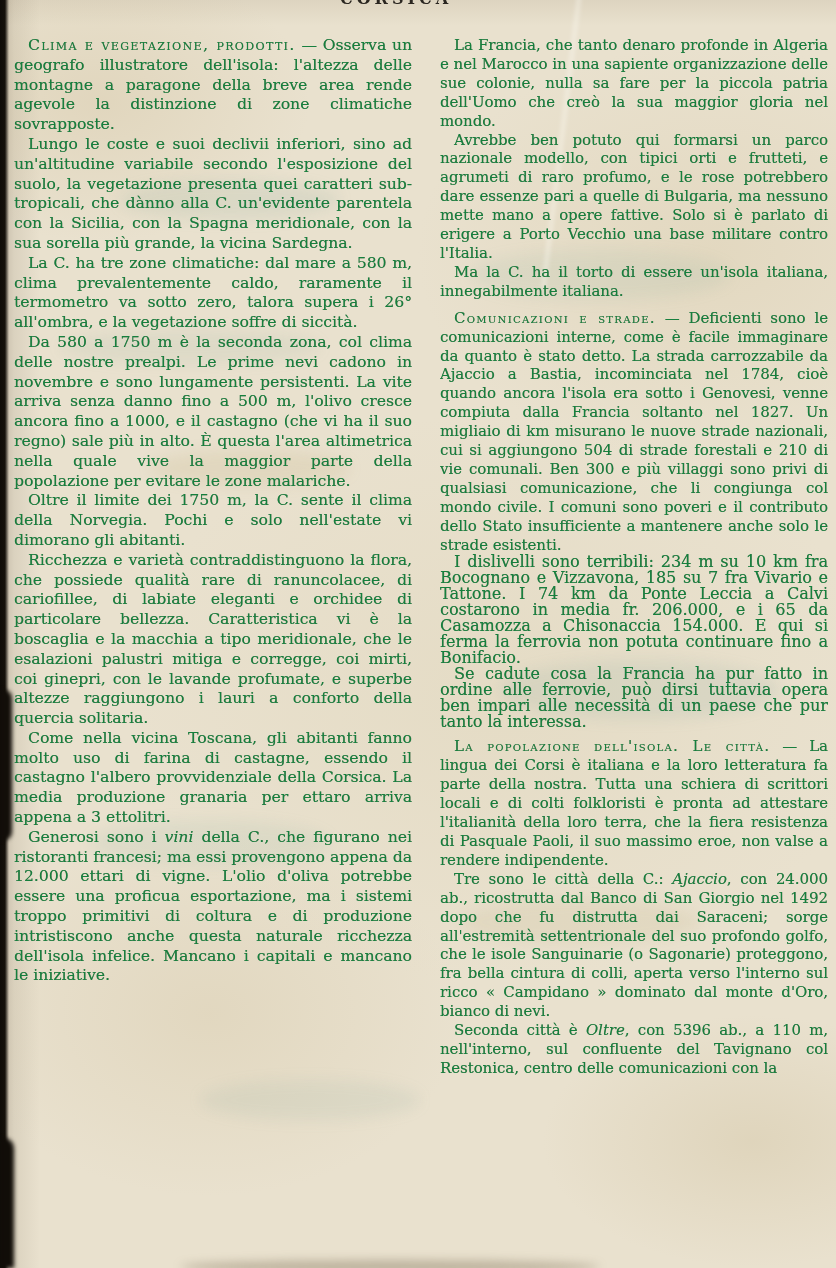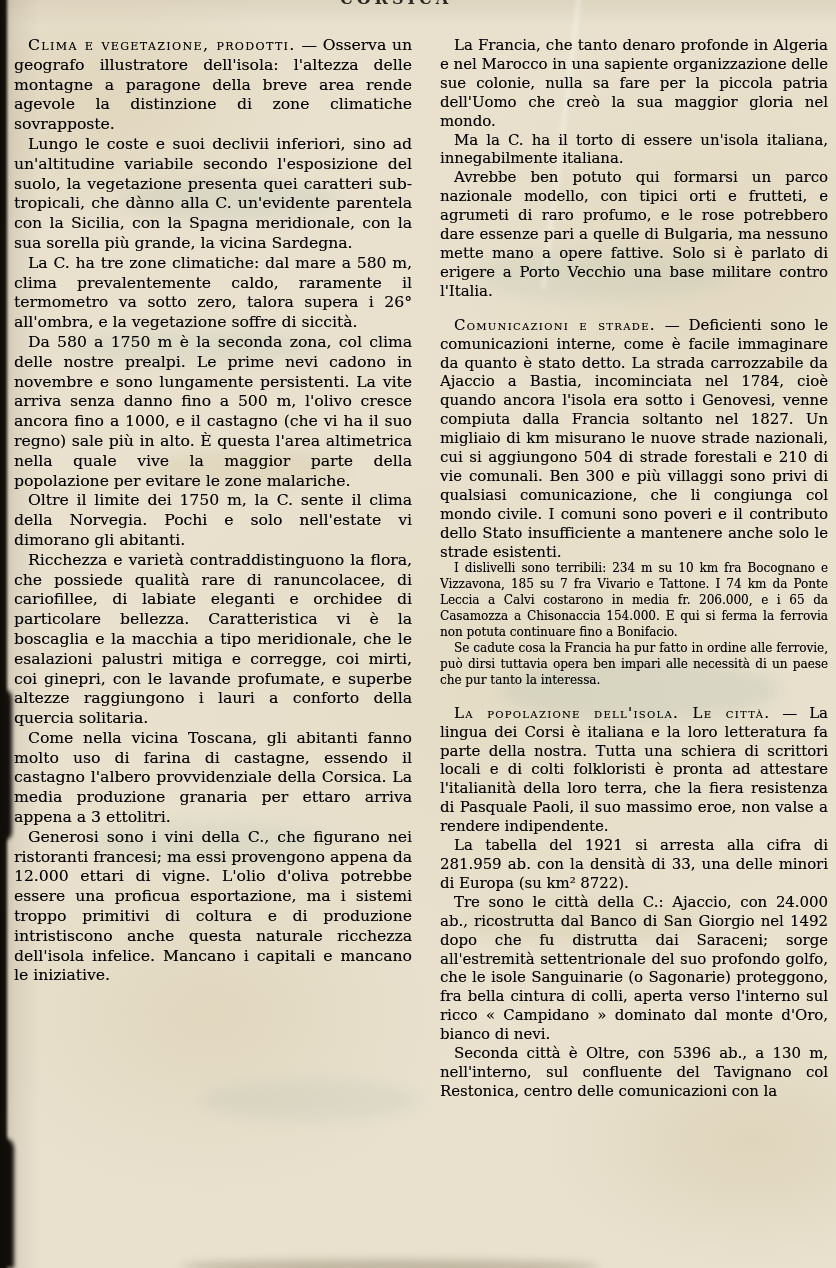--- a/index.html
+++ b/index.html
@@ -27,32 +27,32 @@
   .binding-bump-1{position:absolute;left:0;top:690px;width:12px;height:150px;background:#120e09;border-radius:0 8px 8px 0;filter:blur(2px);}
   .binding-bump-2{position:absolute;left:0;bottom:0;width:14px;height:130px;background:#110d08;border-radius:0 10px 0 0;filter:blur(2px);}
   .running-header{
     position:absolute;top:-11px;left:0;width:100%;text-align:center;
     font-size:16px;font-weight:bold;letter-spacing:4px;color:#2a2620;
     transform:translateX(-22px);
   }
   .content{
     position:absolute;left:14px;top:36px;right:6px;bottom:0;
     display:flex;gap:28px;
-    color:#000000;
+    color:#15803d;
     text-shadow:0.2px 0.2px 0.3px rgba(35,30,25,0.45);
   }
   .col{overflow:hidden;}
   .col-left{width:398px;font-size:15.6px;line-height:19.8px;}
   .col-right{width:388px;font-size:14.9px;line-height:18.9px;}
   p.para{margin:0;text-indent:14px;text-align:justify;}
-  p.para.section-start{margin-top:15px;}
+  p.para.section-start{margin-top:8px;}
   .col p.para:first-child{margin-top:0;}
-  p.para.small{font-size:12px;line-height:15.9px;}
+  p.para.small{font-size:16px;line-height:15.9px;}
   .sc{font-variant:small-caps;letter-spacing:0.09em;}
-  .it{}
+  .it{font-style:italic;}
   .artifact{position:absolute;pointer-events:none;}
   .smudge{border-radius:50%;filter:blur(7px);}
   .crease{
     position:absolute;left:560px;top:-10px;width:3px;height:300px;
     background:rgba(255,255,250,0.5);filter:blur(2px);transform:rotate(7deg);
   }
   .bottom-smudge{
     left:180px;bottom:-6px;width:420px;height:14px;
     background:rgba(110,95,70,0.35);filter:blur(5px);border-radius:50%;
   }
@@ -85,23 +85,22 @@
       <p class="para"><span>Lungo le coste e suoi declivii inferiori, sino ad un'altitudine variabile secondo l'esposizione del suolo, la vegetazione presenta quei caratteri sub-tropicali, che dànno alla C. un'evidente parentela con la Sicilia, con la Spagna meridionale, con la sua sorella più grande, la vicina Sardegna.</span></p>
       <p class="para"><span>La C. ha tre zone climatiche: dal mare a 580 m, clima prevalentemente caldo, raramente il termometro va sotto zero, talora supera i 26° all'ombra, e la vegetazione soffre di siccità.</span></p>
       <p class="para"><span>Da 580 a 1750 m è la seconda zona, col clima delle nostre prealpi. Le prime nevi cadono in novembre e sono lungamente persistenti. La vite arriva senza danno fino a 500 m, l'olivo cresce ancora fino a 1000, e il castagno (che vi ha il suo regno) sale più in alto. È questa l'area altimetrica nella quale vive la maggior parte della popolazione per evitare le zone malariche.</span></p>
       <p class="para"><span>Oltre il limite dei 1750 m, la C. sente il clima della Norvegia. Pochi e solo nell'estate vi dimorano gli abitanti.</span></p>
       <p class="para"><span>Ricchezza e varietà contraddistinguono la flora, che possiede qualità rare di ranuncolacee, di cariofillee, di labiate eleganti e orchidee di particolare bellezza. Caratteristica vi è la boscaglia e la macchia a tipo meridionale, che le esalazioni palustri mitiga e corregge, coi mirti, coi ginepri, con le lavande profumate, e superbe altezze raggiungono i lauri a conforto della quercia solitaria.</span></p>
       <p class="para"><span>Come nella vicina Toscana, gli abitanti fanno molto uso di farina di castagne, essendo il castagno l'albero provvidenziale della Corsica. La media produzione granaria per ettaro arriva appena a 3 ettolitri.</span></p>
       <p class="para"><span>Generosi sono i </span><span class="it">vini</span><span> della C., che figurano nei ristoranti francesi; ma essi provengono appena da 12.000 ettari di vigne. L'olio d'oliva potrebbe essere una proficua esportazione, ma i sistemi troppo primitivi di coltura e di produzione intristiscono anche questa naturale ricchezza dell'isola infelice. Mancano i capitali e mancano le iniziative.</span></p>
     </div>
   <div class="col col-right">
       <p class="para"><span>La Francia, che tanto denaro profonde in Algeria e nel Marocco in una sapiente organizzazione delle sue colonie, nulla sa fare per la piccola patria dell'Uomo che creò la sua maggior gloria nel mondo.</span></p>
+      <p class="para"><span>Avrebbe ben potuto qui formarsi un parco nazionale modello, con tipici orti e frutteti, e agrumeti di raro profumo, e le rose potrebbero dare essenze pari a quelle di Bulgaria, ma nessuno mette mano a opere fattive. Solo si è parlato di erigere a Porto Vecchio una base militare contro l'Italia.</span></p>
       <p class="para"><span>Ma la C. ha il torto di essere un'isola italiana, innegabilmente italiana.</span></p>
-      <p class="para"><span>Avrebbe ben potuto qui formarsi un parco nazionale modello, con tipici orti e frutteti, e agrumeti di raro profumo, e le rose potrebbero dare essenze pari a quelle di Bulgaria, ma nessuno mette mano a opere fattive. Solo si è parlato di erigere a Porto Vecchio una base militare contro l'Italia.</span></p>
       <p class="para section-start"><span class="sc">Comunicazioni e strade.</span><span> — Deficienti sono le comunicazioni interne, come è facile immaginare da quanto è stato detto. La strada carrozzabile da Ajaccio a Bastia, incominciata nel 1784, cioè quando ancora l'isola era sotto i Genovesi, venne compiuta dalla Francia soltanto nel 1827. Un migliaio di km misurano le nuove strade nazionali, cui si aggiungono 504 di strade forestali e 210 di vie comunali. Ben 300 e più villaggi sono privi di qualsiasi comunicazione, che li congiunga col mondo civile. I comuni sono poveri e il contributo dello Stato insufficiente a mantenere anche solo le strade esistenti.</span></p>
       <p class="para small"><span>I dislivelli sono terribili: 234 m su 10 km fra Bocognano e Vizzavona, 185 su 7 fra Vivario e Tattone. I 74 km da Ponte Leccia a Calvi costarono in media fr. 206.000, e i 65 da Casamozza a Chisonaccia 154.000. E qui si ferma la ferrovia non potuta continuare fino a Bonifacio.</span></p>
       <p class="para small"><span>Se cadute cosa la Francia ha pur fatto in ordine alle ferrovie, può dirsi tuttavia opera ben impari alle necessità di un paese che pur tanto la interessa.</span></p>
       <p class="para section-start"><span class="sc">La popolazione dell'isola. Le città.</span><span> — La lingua dei Corsi è italiana e la loro letteratura fa parte della nostra. Tutta una schiera di scrittori locali e di colti folkloristi è pronta ad attestare l'italianità della loro terra, che la fiera resistenza di Pasquale Paoli, il suo massimo eroe, non valse a rendere indipendente.</span></p>
-      <p class="para"><span>La tabella del 1921 si arresta alla cifra di 281.959 ab. con la densità di 33, una delle minori di Europa (su km² 8722).</span></p>
       <p class="para"><span>Tre sono le città della C.: </span><span class="it">Ajaccio</span><span>, con 24.000 ab., ricostrutta dal Banco di San Giorgio nel 1492 dopo che fu distrutta dai Saraceni; sorge all'estremità settentrionale del suo profondo golfo, che le isole Sanguinarie (o Sagonarie) proteggono, fra bella cintura di colli, aperta verso l'interno sul ricco « Campidano » dominato dal monte d'Oro, bianco di nevi.</span></p>
-      <p class="para"><span>Seconda città è </span><span class="it">Oltre</span><span>, con 5396 ab., a 130 m, nell'interno, sul confluente del Tavignano col Restonica, centro delle comunicazioni con la</span></p>
+      <p class="para"><span>Seconda città è </span><span class="it">Oltre</span><span>, con 5396 ab., a 110 m, nell'interno, sul confluente del Tavignano col Restonica, centro delle comunicazioni con la</span></p>
     </div>
 </div>
 
 </body></html>

